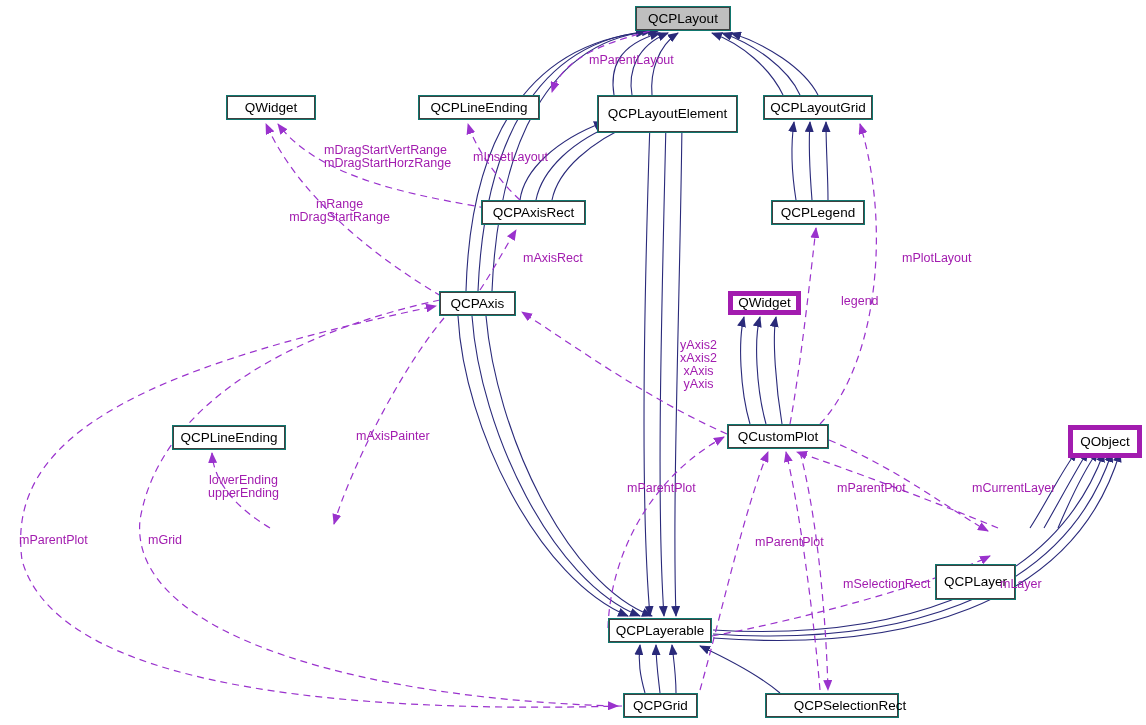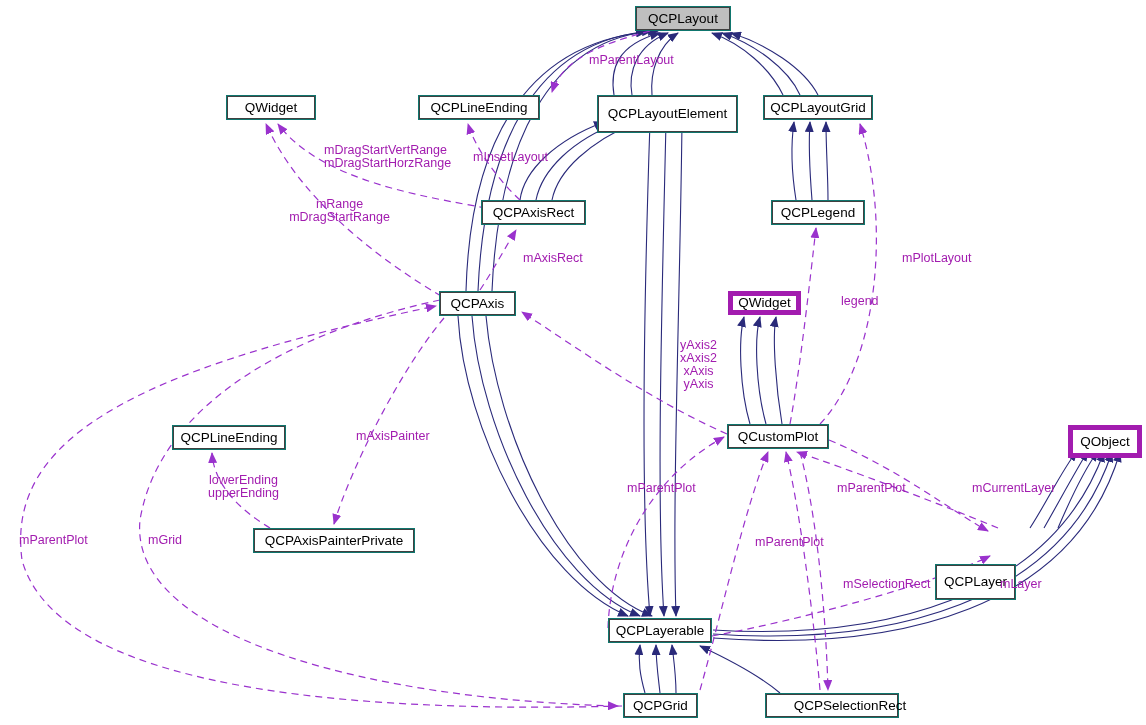--- a/index.html
+++ b/index.html
@@ -201,23 +201,20 @@
   </div>
 
   <div class="node strong" style="left:727px;top:424px;width:102px;height:25px;">
     <span>QCustomPlot</span>
   </div>
 
   <div class="node" style="left:1068px;top:425px;width:74px;height:33px;">
     <span>QObject</span>
   </div>
 
-  <div class="node strong" style="left:253px;top:528px;width:162px;height:25px;">
-    <span>QCPAxisPainterPrivate</span>
-  </div>
 
   <div class="node strong" style="left:935px;top:528px;width:81px;height:36px;margin-top:36px;">
     <span>QCPLayer</span>
   </div>
 
   <div class="node strong" style="left:608px;top:618px;width:104px;height:25px;">
     <span>QCPLayerable</span>
   </div>
 
   <div class="node strong" style="left:623px;top:693px;width:75px;height:25px;">

